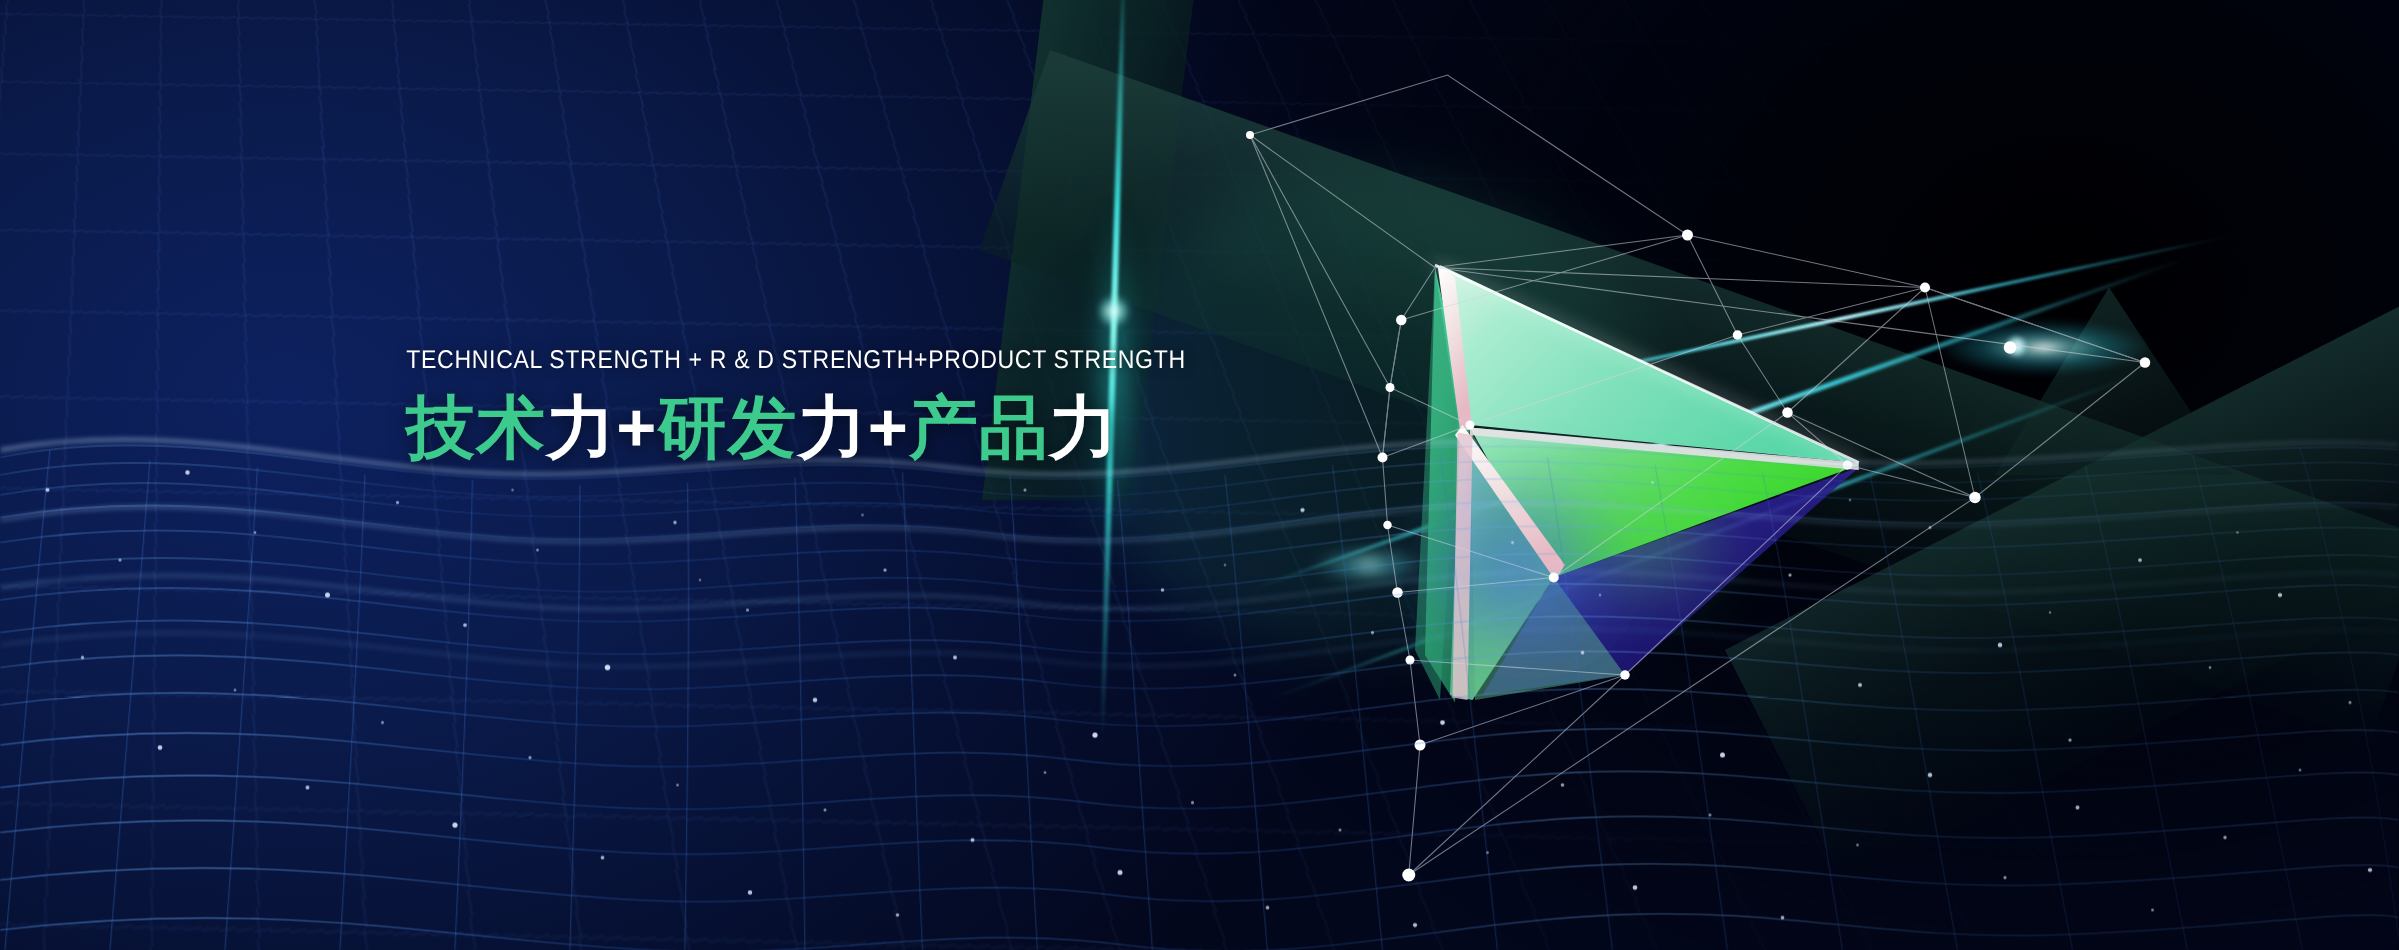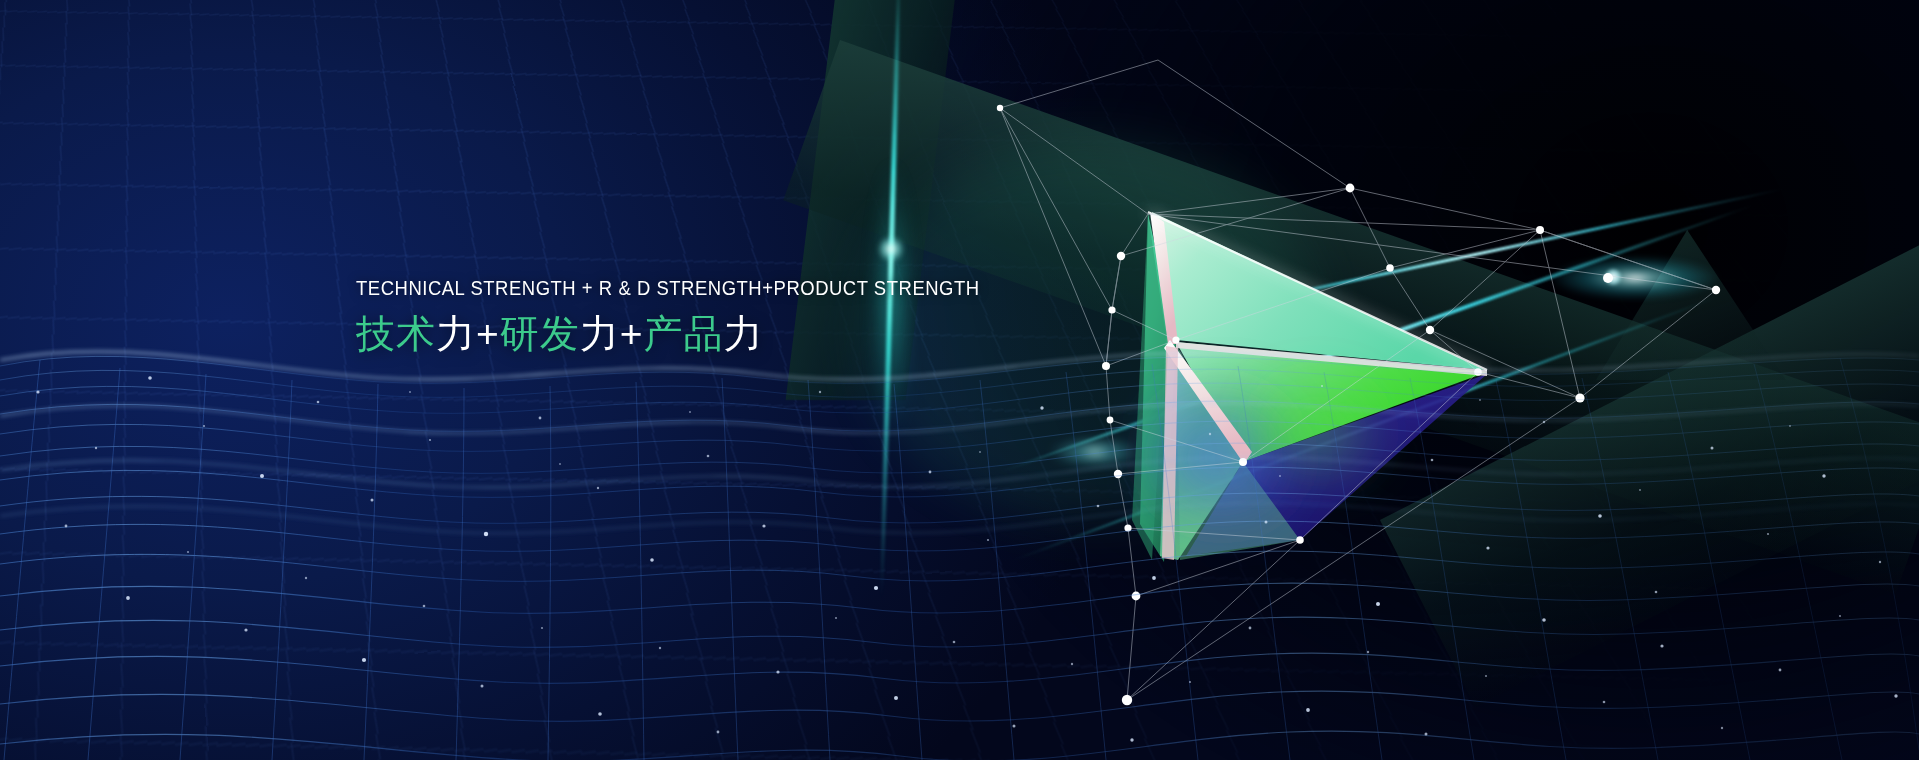--- a/index.html
+++ b/index.html
@@ -126,40 +126,40 @@
   
   #prism-wrap { position: absolute; left: 0; top: 0; width: 1919px; height: 760px; }
 
   
   #wave-wrap { position: absolute; left: 0; bottom: 0; width: 1919px; height: 430px; }
   #wave-particles { position: absolute; left: 0; bottom: 0; width: 1919px; height: 430px; }
 
   
   #text-block {
     position: absolute;
-    left: 356px;
+    left: 325px;
     top: 278px;
     width: 700px;
     z-index: 40;
   }
   #eyebrow {
     color: #ffffff;
     font-size: 20.5px;
     letter-spacing: .6px;
     line-height: 1;
     white-space: nowrap;
     transform: scaleX(.9);
     transform-origin: left center;
     text-shadow: 0 0 10px rgba(0,0,0,.6);
     font-weight: 400;
   }
   #headline {
     margin-top: 14px;
-    font-size: 39px;
-    font-weight: 400;
+    font-size: 55px;
+    font-weight: 700;
     line-height: 1.08;
     letter-spacing: 1px;
     white-space: nowrap;
     text-shadow: 0 2px 14px rgba(0,0,0,.55);
   }
   .t-green { color: #3ccb8c; }
   .t-white { color: #ffffff; }
 </style>
 </head>
 <body>

